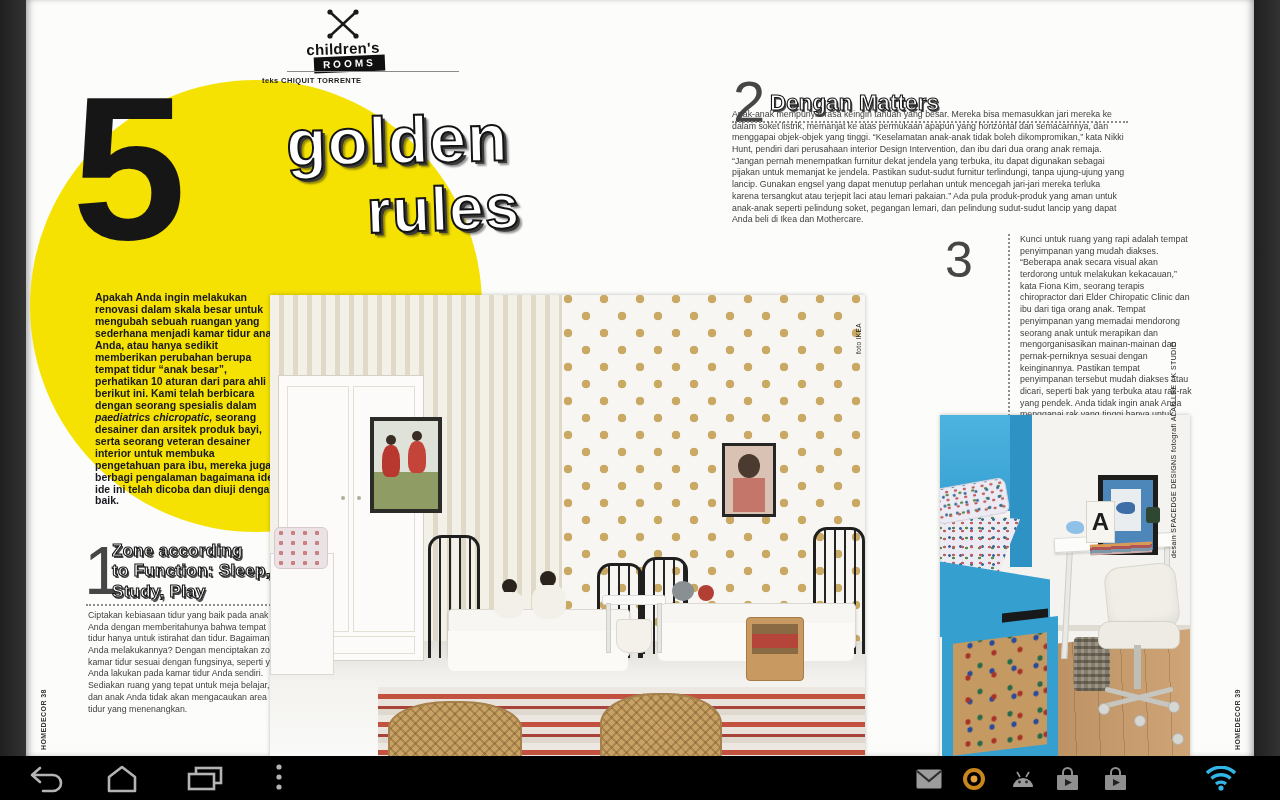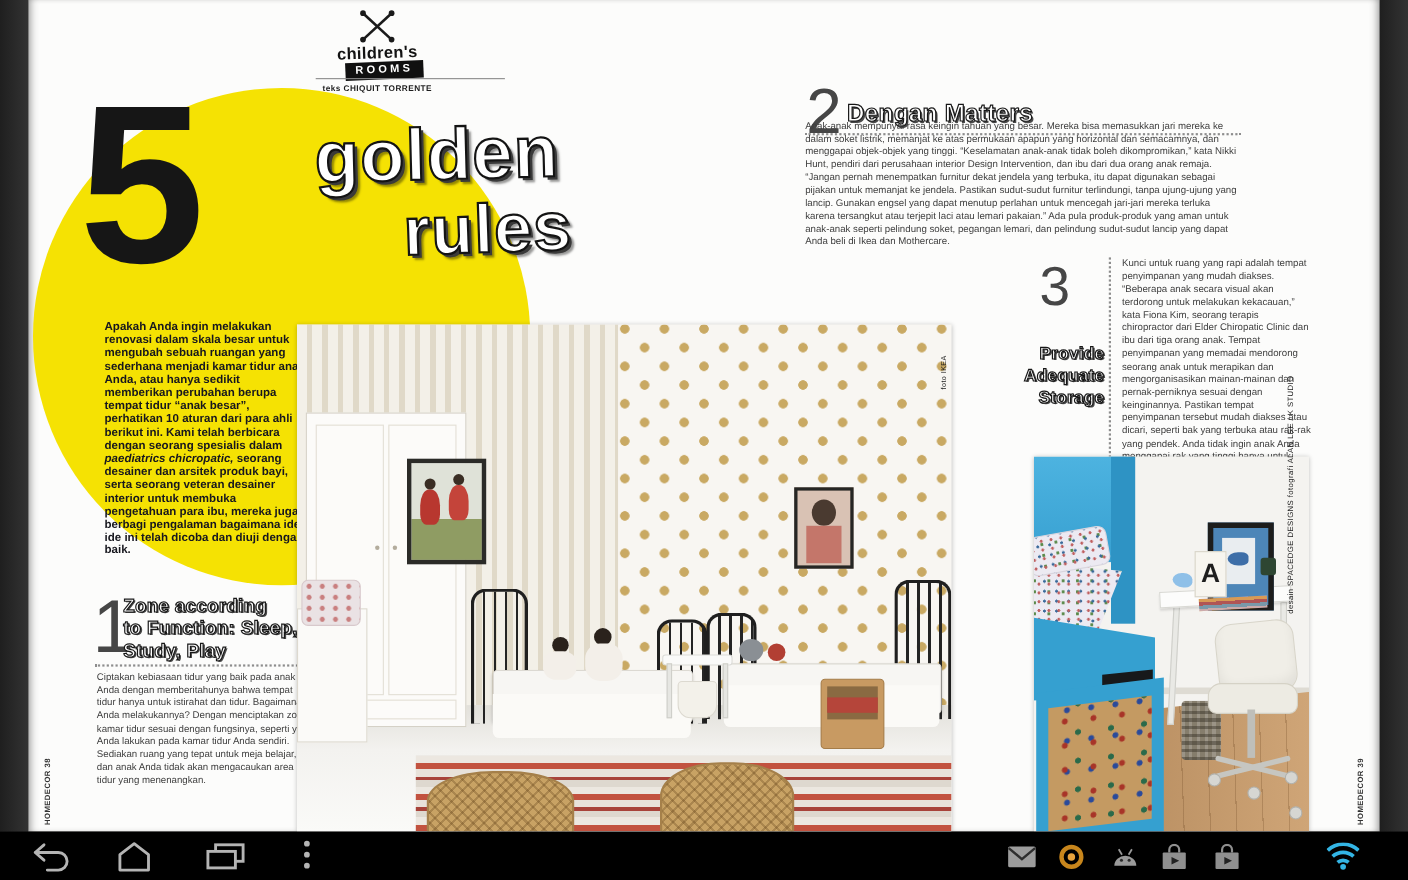--- a/index.html
+++ b/index.html
@@ -15,21 +15,21 @@
 
   
   #circle{left:4px;top:80px;width:452px;height:452px;border-radius:50%;background:#F5E203;}
 
   
   #logo-title{left:258px;top:40px;width:118px;text-align:center;font-weight:bold;font-size:15px;
               color:#131313;transform:rotate(-2deg);letter-spacing:.3px;}
   #logo-badge{left:288px;top:56px;background:#101010;color:#fff;font-weight:bold;font-size:10px;
               letter-spacing:3px;padding:2px 9px 3px;transform:rotate(-2.5deg);}
   #logo-line{left:261px;top:71px;width:172px;height:1px;background:#8a8a8a;}
-  #logo-byline{left:253px;top:76px;width:128px;text-align:center;font-weight:bold;font-size:7.5px;
+  #logo-byline{left:236px;top:76px;width:128px;font-weight:bold;font-size:7.5px;
                letter-spacing:.4px;color:#1c1c1c;}
 
   
   #big10{left:46px;top:84px;font-size:205px;line-height:.82;font-weight:bold;letter-spacing:-14px;color:#161616;}
   .sketch-big{color:#fff;-webkit-text-stroke:2px #141414;font-weight:bold;
               text-shadow:3px 3px 0 #3a3a3a,5px 5px 2px rgba(0,0,0,.4);letter-spacing:1px;}
   #word-golden{left:260px;top:102px;font-size:66px;transform:rotate(-1.5deg);}
   #word-rules{left:296px;top:174px;width:198px;text-align:right;font-size:62px;transform:rotate(-2deg);}
   #subtitle{left:64px;top:252px;font-size:26px;font-weight:bold;color:#141414;letter-spacing:-.5px;}
   #intro{left:69px;top:292px;width:183px;font-size:10.5px;font-weight:bold;line-height:1.14;color:#17171e;}
@@ -215,25 +215,20 @@
     </div>
     <div class="abs dotted-h" id="r1-dot"></div>
     <div class="abs bodytxt" id="r1-body">Ciptakan kebiasaan tidur yang baik pada anak Anda dengan memberitahunya bahwa tempat tidur hanya untuk istirahat dan tidur. Bagaimana Anda melakukannya? Dengan menciptakan zona kamar tidur sesuai dengan fungsinya, seperti yang Anda lakukan pada kamar tidur Anda sendiri. Sediakan ruang yang tepat untuk meja belajar, dan anak Anda tidak akan mengacaukan area tidur yang menenangkan.</div>
 
     <div class="abs thin-num" id="r2-num">2</div>
     <div class="abs sketch" id="r2-head">Dengan Matters</div>
     <div class="abs dotted-h" id="r2-dot"></div>
     <div class="abs bodytxt" id="r2-body">Anak-anak mempunyai rasa keingin tahuan yang besar. Mereka bisa memasukkan jari mereka ke dalam soket listrik, memanjat ke atas permukaan apapun yang horizontal dan semacamnya, dan menggapai objek-objek yang tinggi. “Keselamatan anak-anak tidak boleh dikompromikan,” kata Nikki Hunt, pendiri dari perusahaan interior Design Intervention, dan ibu dari dua orang anak remaja. “Jangan pernah menempatkan furnitur dekat jendela yang terbuka, itu dapat digunakan sebagai pijakan untuk memanjat ke jendela. Pastikan sudut-sudut furnitur terlindungi, tanpa ujung-ujung yang lancip. Gunakan engsel yang dapat menutup perlahan untuk mencegah jari-jari mereka terluka karena tersangkut atau terjepit laci atau lemari pakaian.” Ada pula produk-produk yang aman untuk anak-anak seperti pelindung soket, pegangan lemari, dan pelindung sudut-sudut lancip yang dapat Anda beli di Ikea dan Mothercare.</div>
 
     <div class="abs thin-num" id="r3-num">3</div>
-    <div class="abs sketch" id="r3-head">
-      <div>Provide</div>
-      <div>Adequate</div>
-      <div>Storage</div>
-    </div>
     <div class="abs" id="r3-vdot"></div>
     <div class="abs bodytxt" id="r3-body"><span>Kunci untuk ruang yang rapi adalah tempat penyimpanan yang mudah diakses. “Beberapa anak secara visual akan terdorong untuk melakukan kekacauan,” kata Fiona Kim, seorang terapis chiropractor dari Elder Chiropatic Clinic dan ibu dari tiga orang anak. Tempat penyimpanan yang memadai mendorong seorang anak untuk merapikan dan mengorganisasikan mainan-mainan dan pernak-perniknya sesuai dengan keinginannya. Pastikan tempat penyimpanan tersebut mudah diakses atau dicari, seperti bak yang terbuka atau rak-rak yang pendek. Anda tidak ingin anak Anda menggapai rak yang tinggi hanya untuk mendapati barang-barang atau isi rak tersebut jatuh menimpa kepalanya. </span><span class="cont-mark">❯</span></div>
 
     <div class="abs" id="photo-c">
       <div class="abs pcw-left"></div>
       <div class="abs pcw-right"></div>
       <div class="abs pc-floor"></div>
       <div class="abs pc-ward">
         <div class="door d1"></div>
           <div class="door d2"></div>

